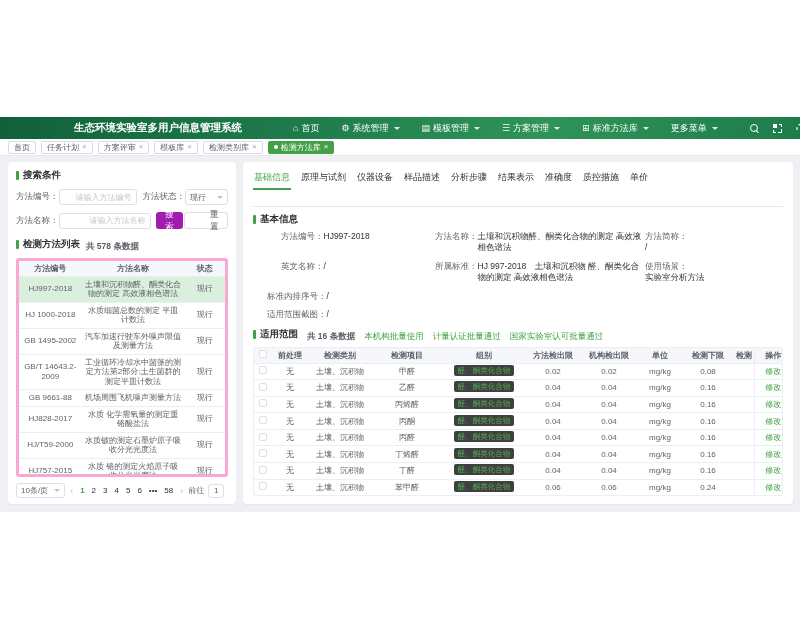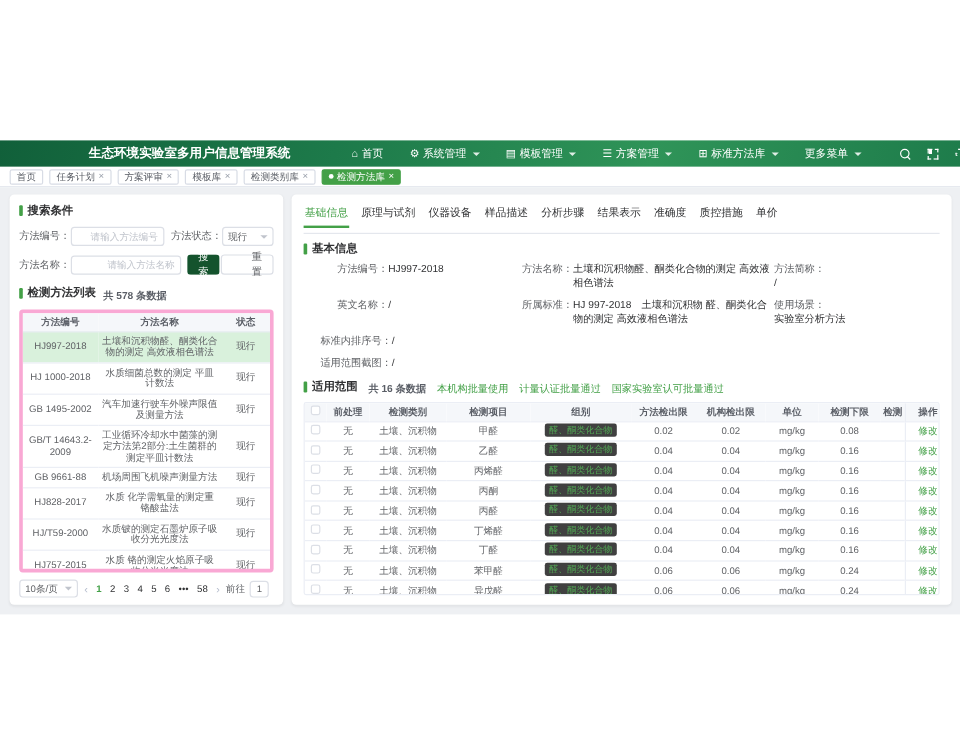--- a/index.html
+++ b/index.html
@@ -59,21 +59,21 @@
   .form-row { display:flex; align-items:center; margin-top:7px; }
   .f-label { font-size:8.5px; color:#606266; white-space:nowrap; }
   .t-input { height:16px; border:1px solid #dcdfe6; border-radius:3px; font-size:8px; color:#303133;
     padding:0 4px; outline:none; font-family:inherit;text-align:right; }
   .t-input::placeholder { color:#c0c4cc; }
   .sel { height:16px; border:1px solid #dcdfe6; border-radius:3px; display:flex; align-items:center;
     justify-content:space-between; padding:0 4px; font-size:8px; color:#606266; flex:1; cursor:pointer; }
   .sel .caret { border-top-color:#c0c4cc; }
   .btn { height:17px; border-radius:3px; font-size:8.5px; padding:0 8px; cursor:pointer;
     display:inline-flex; align-items:center; border:1px solid transparent; font-family:inherit; }
-  .btn-primary { background:#14532d; color:#fff; }
+  .btn-primary { background:#a21caf; color:#fff; }
   .btn-plain { background:#fff; color:#606266; border-color:#dcdfe6; }
 
   .list-head { display:flex; align-items:baseline; margin-top:9px; margin-bottom:5px; }
 
   .mtable-wrap { flex:1; border:3px solid #f9a8d4; border-radius:3px; overflow:hidden; }
   table { border-collapse:collapse; width:100%; table-layout:fixed; }
   .mtable th { background:#f5f7fa; font-size:8px; color:#5a5e66; font-weight:bold; height:15px; padding:1px 2px; }
   .mtable td { font-size:8px; color:#606266; text-align:center; padding:3px 3px; line-height:9.5px;
     border-top:1px solid #ebeef5; word-break:break-all; }
   .mtable tr.selected td { background:#d9f1dc; }
@@ -82,21 +82,21 @@
   .pager { display:flex; align-items:center; gap:4px; margin-top:6px; font-size:8px; color:#606266; }
   .psize { border:1px solid #dcdfe6; border-radius:3px; height:15px; display:flex; align-items:center;
     gap:4px; padding:0 4px; color:#606266; cursor:pointer; }
   .parrow { color:#b4bccc; font-size:9px; cursor:pointer; padding:0 1px; }
   .page { cursor:pointer; padding:0 2px; color:#303133; }
   .page.current { color:#43a047; font-weight:bold; }
   .goto-input { width:16px; height:14px; border:1px solid #dcdfe6; border-radius:3px; text-align:center;
     font-size:8px; color:#606266; outline:none; font-family:inherit; }
 
   
-  .dtabs { display:flex; gap:9px; border-bottom:1px solid #e4e7ed; padding-bottom:4px; }
+  .dtabs { display:flex; gap:9px; border-bottom:1px solid #e4e7ed; padding-bottom:16px; }
   .dtab { font-size:9px; color:#303133; padding:3px 1px 4px; cursor:pointer; border-bottom:2px solid transparent; white-space:nowrap; }
   .dtab.active { color:#43a047; border-bottom-color:#43a047; }
 
   .binfo-title { margin-top:6px; }
   .fgrid { margin-top:5px; }
   .frow { display:flex; margin-bottom:8px; }
   .fcell { display:flex; font-size:8.5px; line-height:11px; }
   .fcell .lab { color:#606266; white-space:nowrap; }
   .fcell .val { color:#303133; }
   .fc1 { width:170px; padding-left:28px; }

